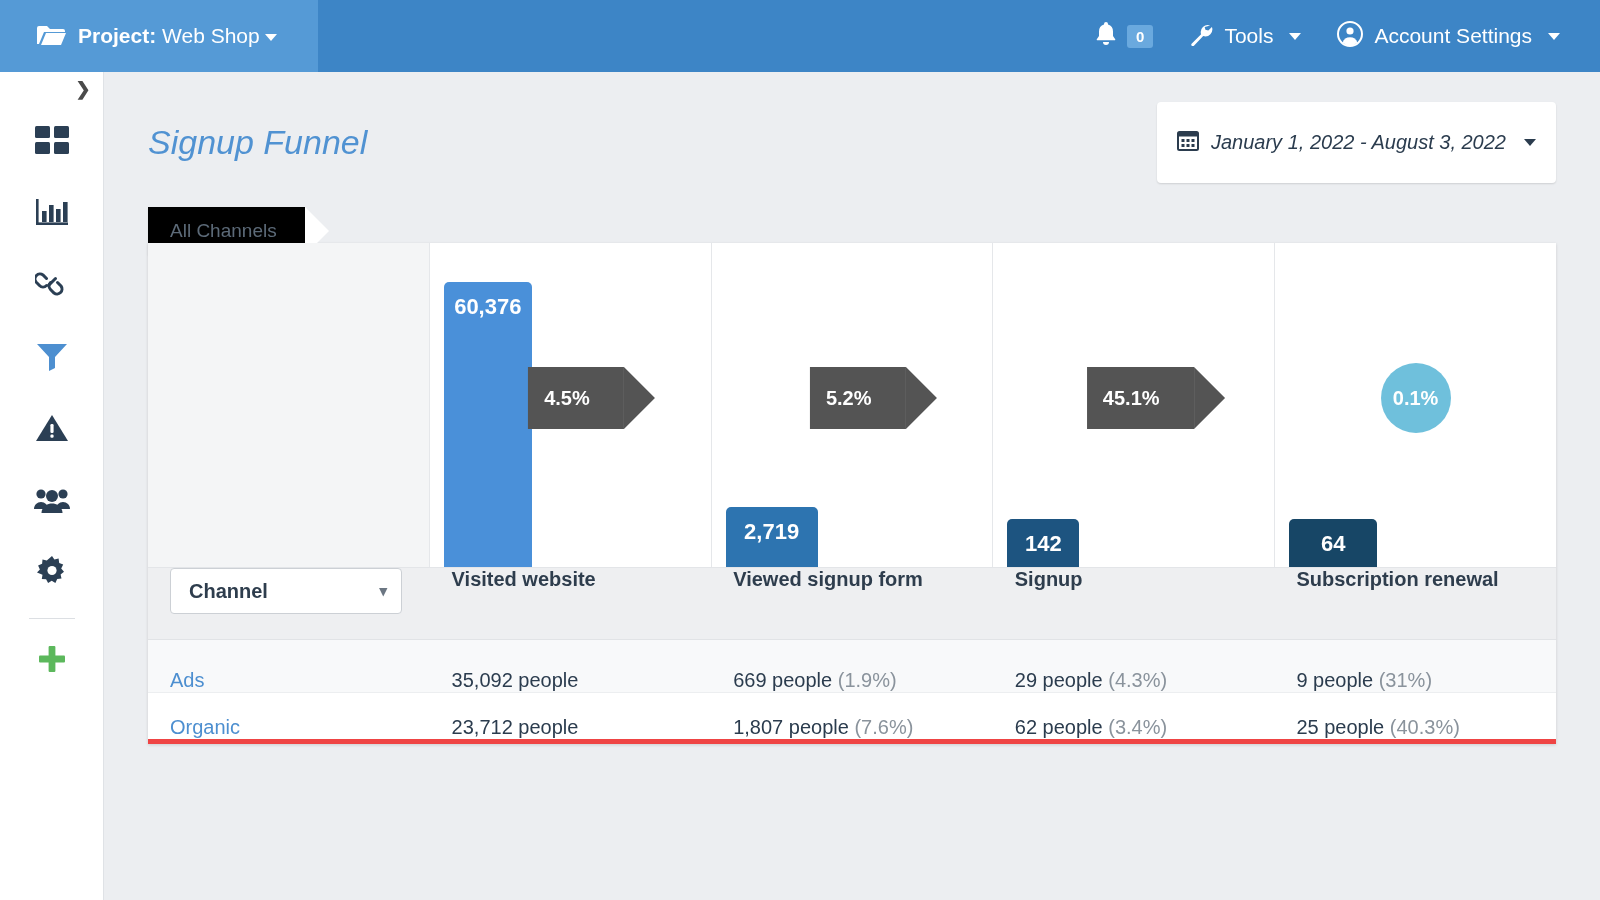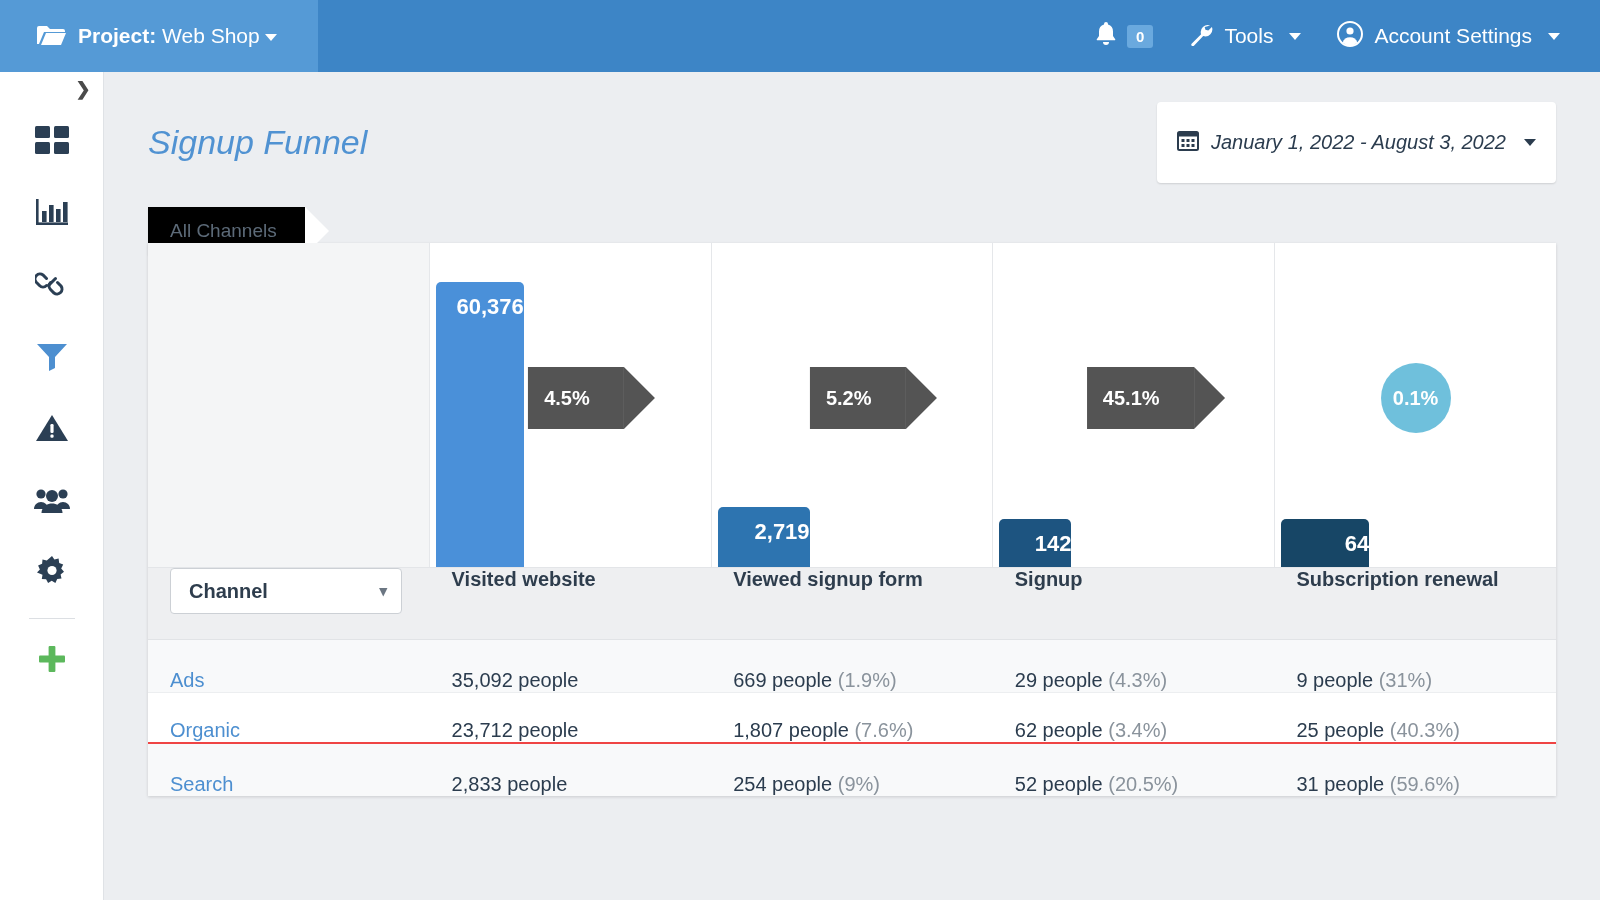--- a/index.html
+++ b/index.html
@@ -102,23 +102,23 @@
   
   .chart { display: flex; height: 325px; border-bottom: 1px solid #e3e5e8; }
   .chart-col {
     position: relative; flex: 1 1 0; border-right: 1px solid #e5e7ea;
     display: flex; align-items: flex-end; justify-content: flex-start;
   }
   .chart-col:last-child { border-right: none; }
   .chart-col.leftpad { background: #f4f5f6; }
   .bar {
     position: relative; border-radius: 5px 5px 0 0;
-    display: flex; justify-content: flex-end; padding-top: 12px;
+    display: flex; justify-content: center; padding-top: 12px;
     color: #fff; font-size: 22px; font-weight: bold;
-    margin-left: 6px;
+    margin-left: 14px;
   }
   .conn {
     position: absolute; left: 50%; top: 124px;
     height: 62px; background: #545454;
     display: flex; align-items: center; justify-content: center;
     color: #fff; font-size: 20px; font-weight: bold;
     padding-left: 16px; padding-right: 34px;
     transform: translateX(-44%);
   }
   .conn::after {
@@ -145,21 +145,21 @@
   .th.first { padding-left: 22px; }
   .chan-select {
     width: 232px; height: 46px; background: #fff;
     border: 1px solid #ccd0d5; border-radius: 4px;
     display: flex; align-items: center; justify-content: space-between;
     padding: 0 14px 0 18px; font-size: 20px; color: #2e3d4d; font-weight: bold;
   }
   .chev { color: #6b7682; font-size: 15px; }
   .trow { display: flex; align-items: flex-end; height: 52px; font-size: 20px; color: #2b3c4e; }
   .trow.odd { background: #f8f9fa; }
-  .trow.even { background: #ffffff; border-top: 1px solid #eceef0; border-bottom: 2px solid #ef4444; }
+  .trow.even { background: #ffffff; border-top: 1px solid #eceef0; border-bottom: 5px solid #ef4444; }
   .td { flex: 1 1 0; padding-left: 22px; white-space: nowrap; }
   .td.link { color: #4d8fd0; }
   .muted { color: #8a939c; }
 </style>
 </head>
 <body>
 
 <div class="app">
 
   <div class="topbar">
@@ -404,23 +404,16 @@
       </div>
 
       <div class="trow even">
         <div class="td link">Organic</div>
         <div class="td"><span>23,712 people</span></div>
         <div class="td"><span>1,807 people</span> <span class="muted">(7.6%)</span></div>
         <div class="td"><span>62 people</span> <span class="muted">(3.4%)</span></div>
         <div class="td"><span>25 people</span> <span class="muted">(40.3%)</span></div>
       </div>
 
-      <div class="trow odd">
-        <div class="td link">Search</div>
-        <div class="td"><span>2,833 people</span></div>
-        <div class="td"><span>254 people</span> <span class="muted">(9%)</span></div>
-        <div class="td"><span>52 people</span> <span class="muted">(20.5%)</span></div>
-        <div class="td"><span>31 people</span> <span class="muted">(59.6%)</span></div>
-      </div>
 
     </div>
   </div>
 </div>
 
 </body></html>

